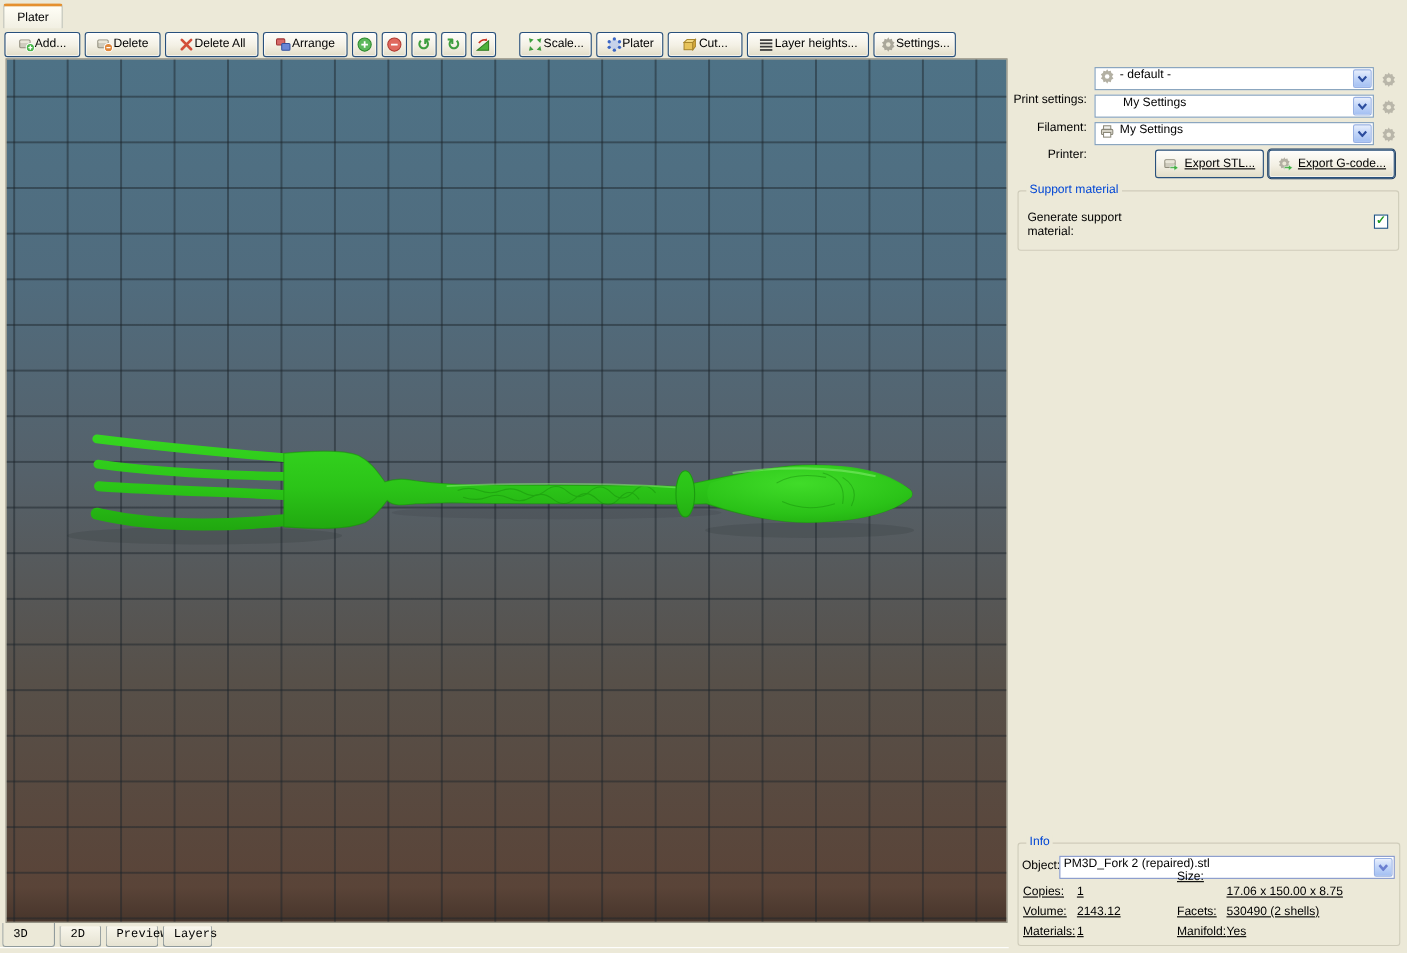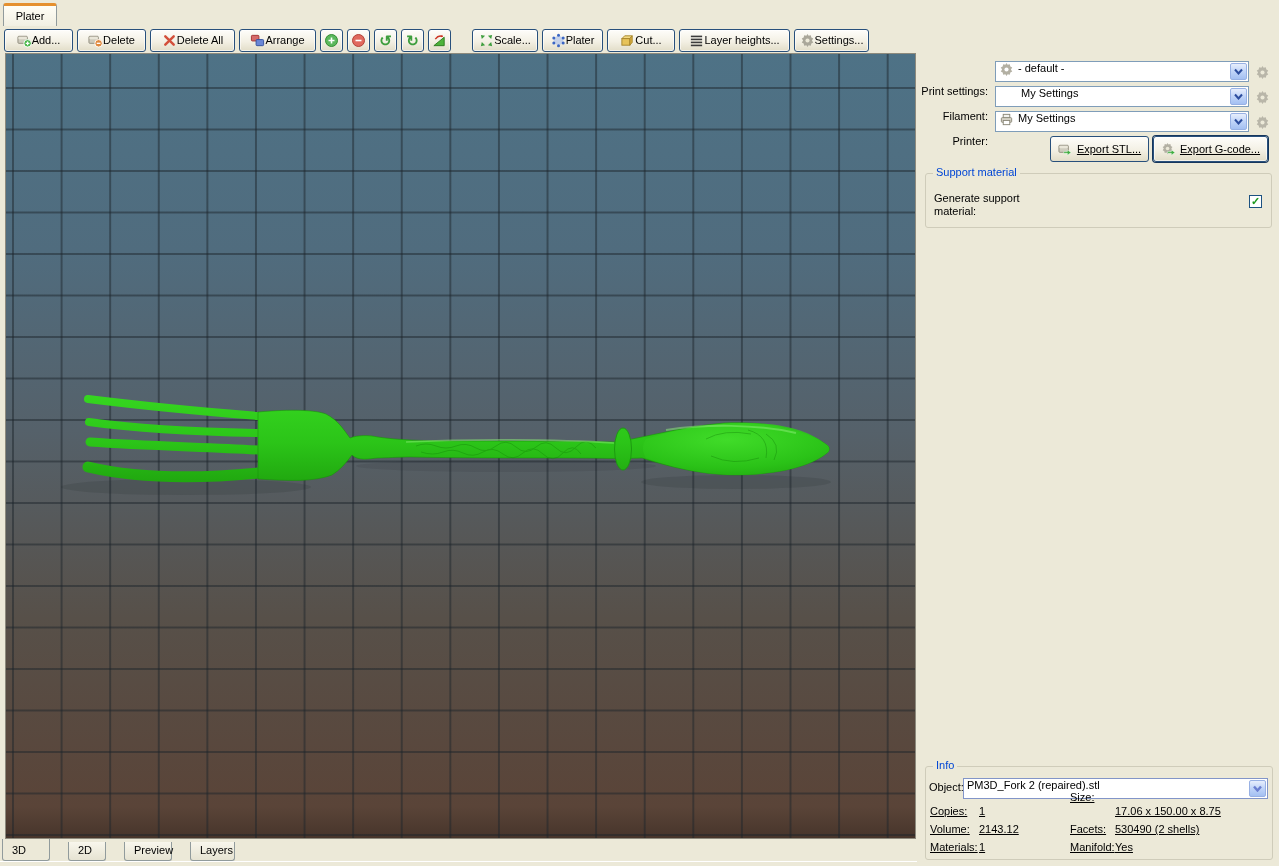--- a/index.html
+++ b/index.html
@@ -43,21 +43,21 @@
     border: 1px solid #8d8a7d;
     background-image:
       linear-gradient(to right, rgba(28,36,42,.48) 2px, transparent 2px),
       linear-gradient(to bottom, rgba(28,36,42,.48) 2px, transparent 2px),
       linear-gradient(180deg,#4e7286 0%,#506c7e 25%,#55616a 48%,#575049 72%,#5a4438 96%,#47352b 100%);
     background-size: 48.6px 41.5px, 48.6px 41.5px, 100% 100%;
     background-position: 6px 33px, 6px 33px, 0 0;
   }
   .viewport svg { position: absolute; left: 0; top: 0; }
   
-  .bottom-tabs { position: absolute; left: 2px; top: 839px; display: flex; align-items: center; gap: 18px; }
+  .bottom-tabs { position: absolute; left: 2px; top: 839px; display: flex; align-items: center; gap: 4px; font-family: Liberation Mono, monospace; }
   .btab {
     height: 19px; padding: 2px 9px 0 9px; margin-top: 2px;
     background: linear-gradient(#f8f6ec,#e6e3d2);
     border: 1px solid #919b9c; border-top: none;
     border-radius: 0 0 3px 3px;
   }
   .btab.active {
     height: 22px; margin-top: 0; padding-top: 5px;
     background: #ece9d8;
   }

